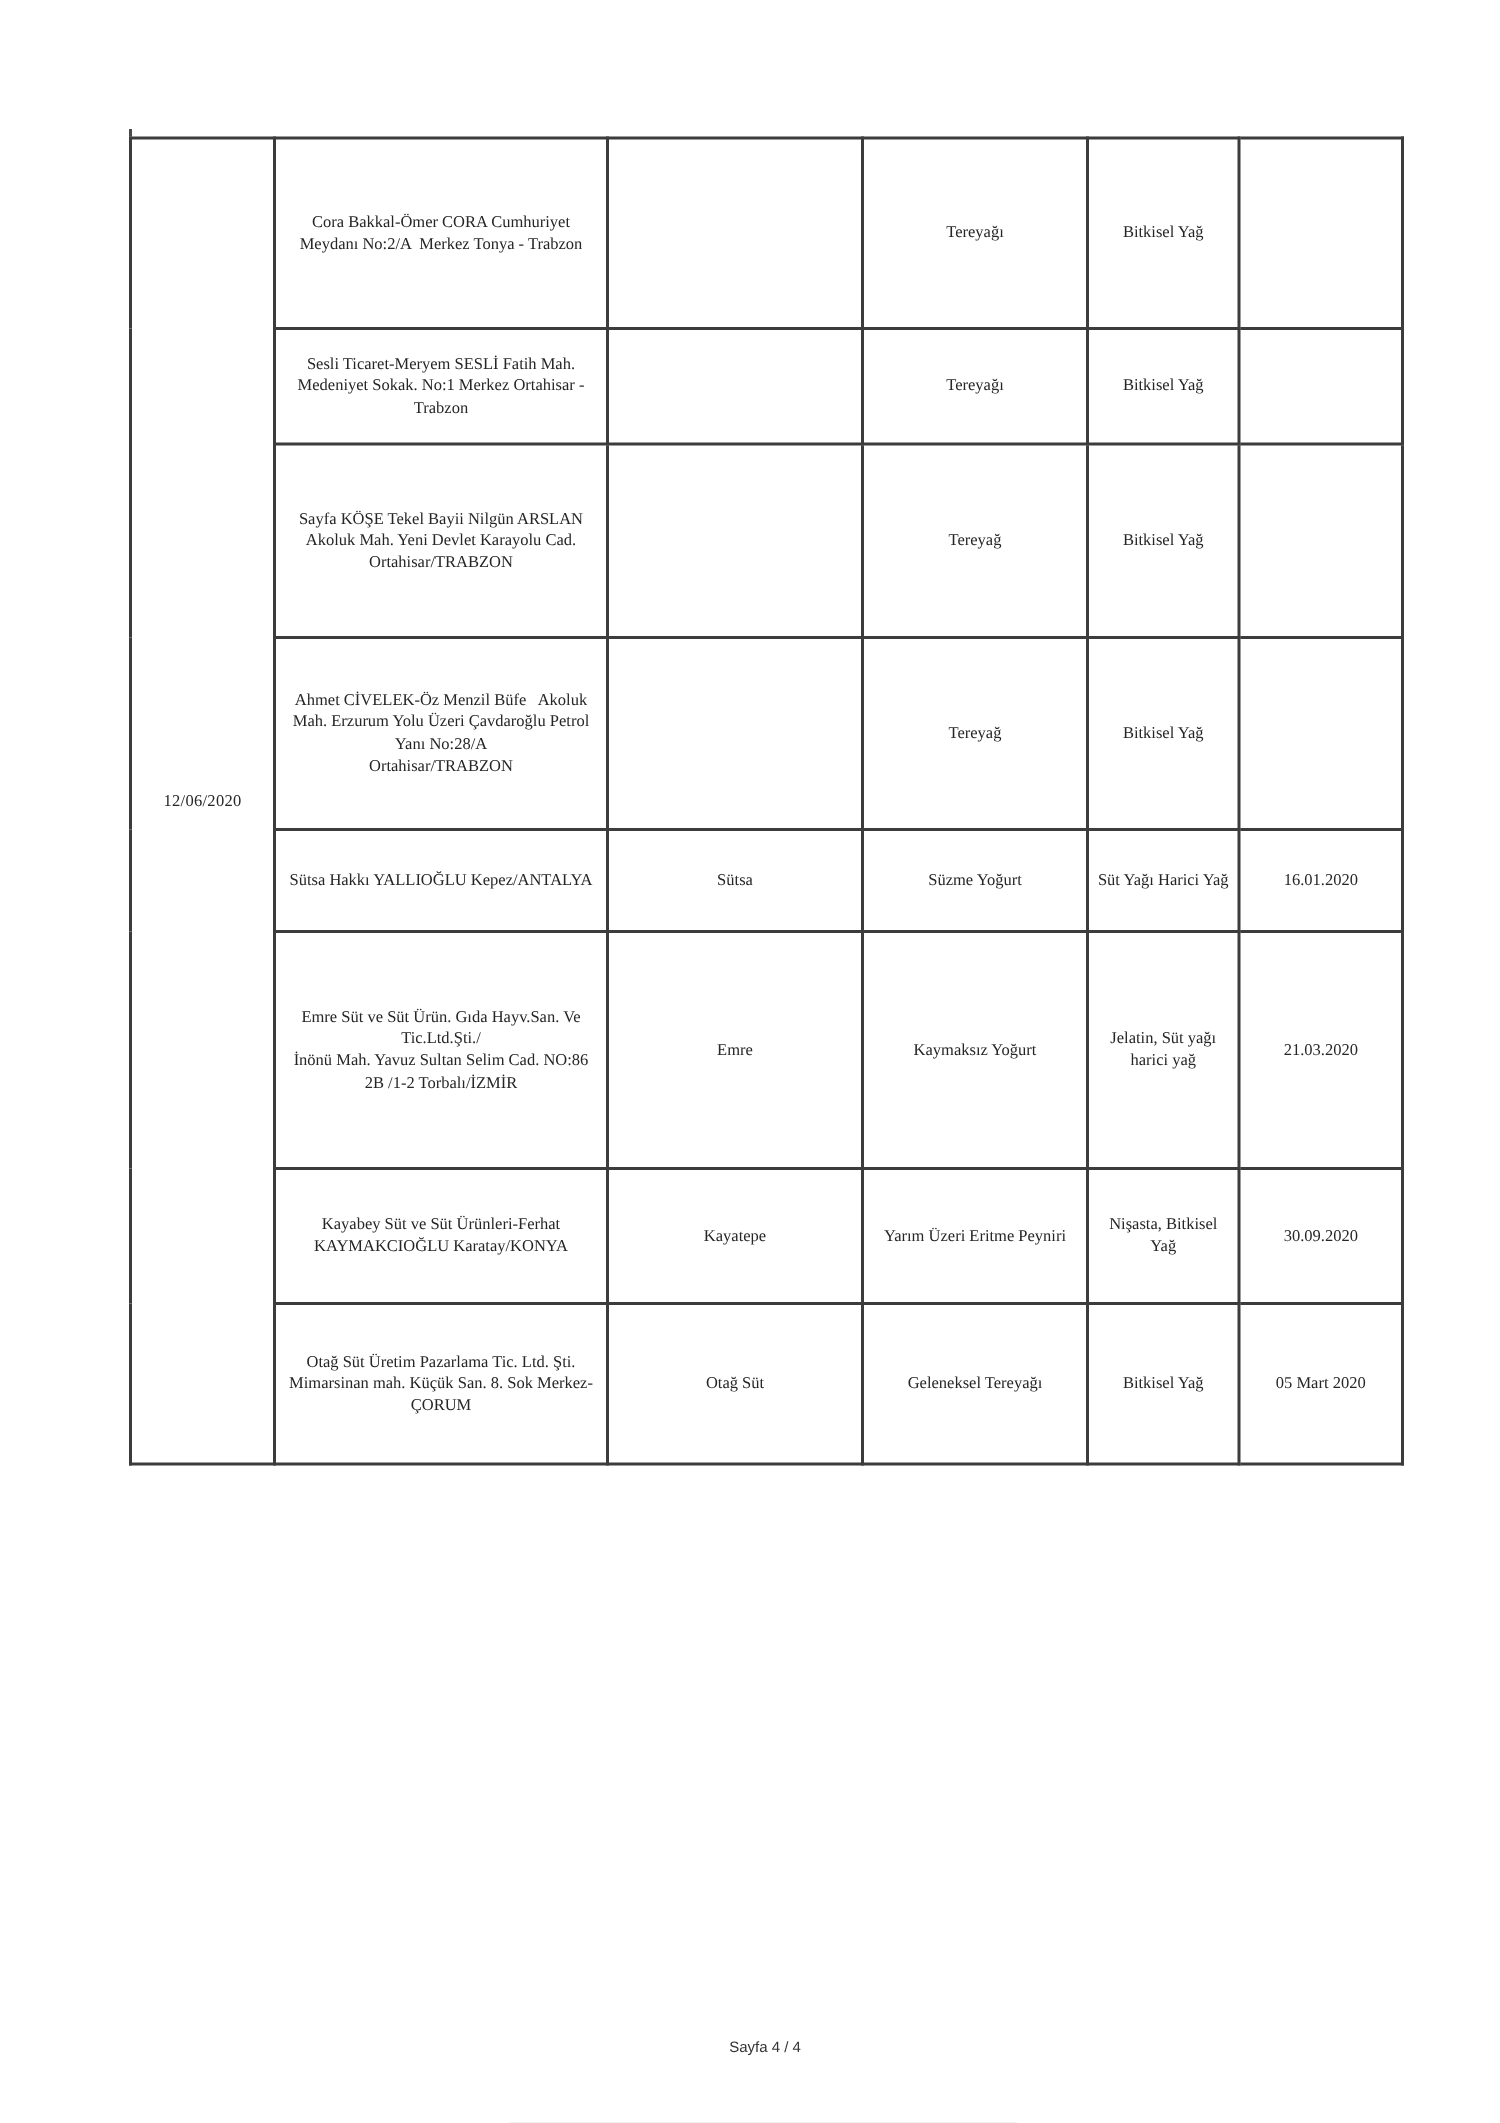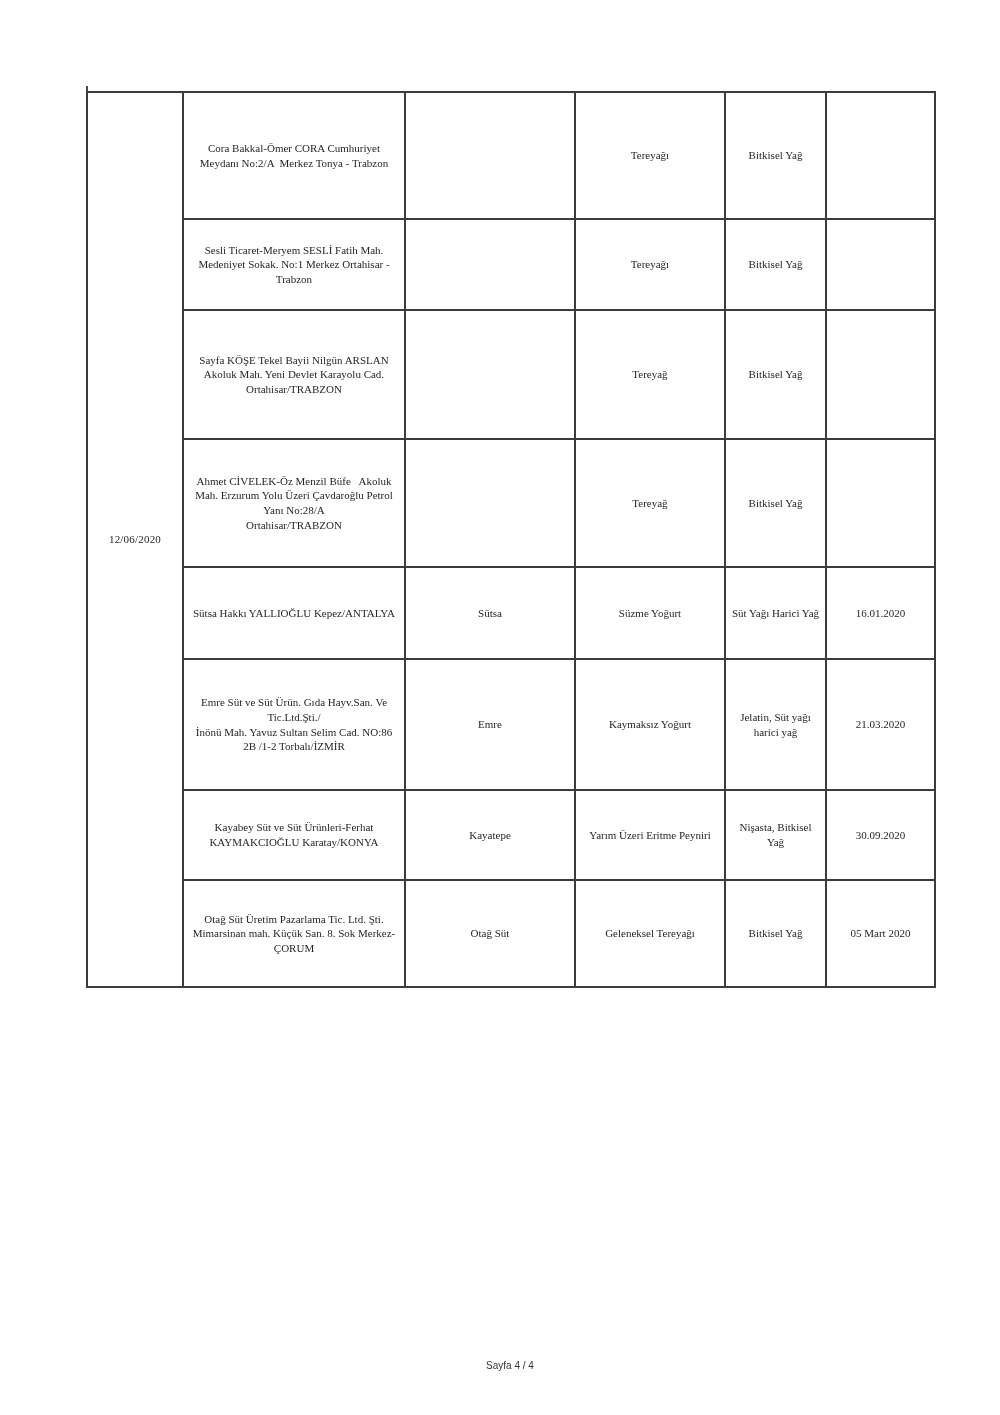--- a/index.html
+++ b/index.html
@@ -54,25 +54,25 @@
     font-size: 17px;
     letter-spacing: 0.2px;
     color: #2e2e2e;
     padding: 0 1px;
     margin-top: 12px;
   }
   td.firm-cell { padding: 2px 4px; }
   td.adulterant-cell { padding: 2px 2px; }
   
   tr.r1 { height: 127px; }
-  tr.r2 { height: 91px; font-family: Liberation Serif, serif; }
+  tr.r2 { height: 77px; font-family: Liberation Serif, serif; }
   tr.r3 { height: 129px; }
   tr.r4 { height: 128px; border-radius: 27px; }
-  tr.r5 { height: 92px; }
-  tr.r6 { height: 131px; }
+  tr.r5 { height: 68px; }
+  tr.r6 { height: 158px; }
   tr.r7 { height: 90px; }
   tr.r8 { height: 107px; padding-left: 20px; }
   .footer {
     position: absolute;
     left: 0;
     top: 1360px;
     width: 100%;
     text-align: center;
     font-family: "Liberation Sans", "DejaVu Sans", sans-serif;
     font-size: 10px;

